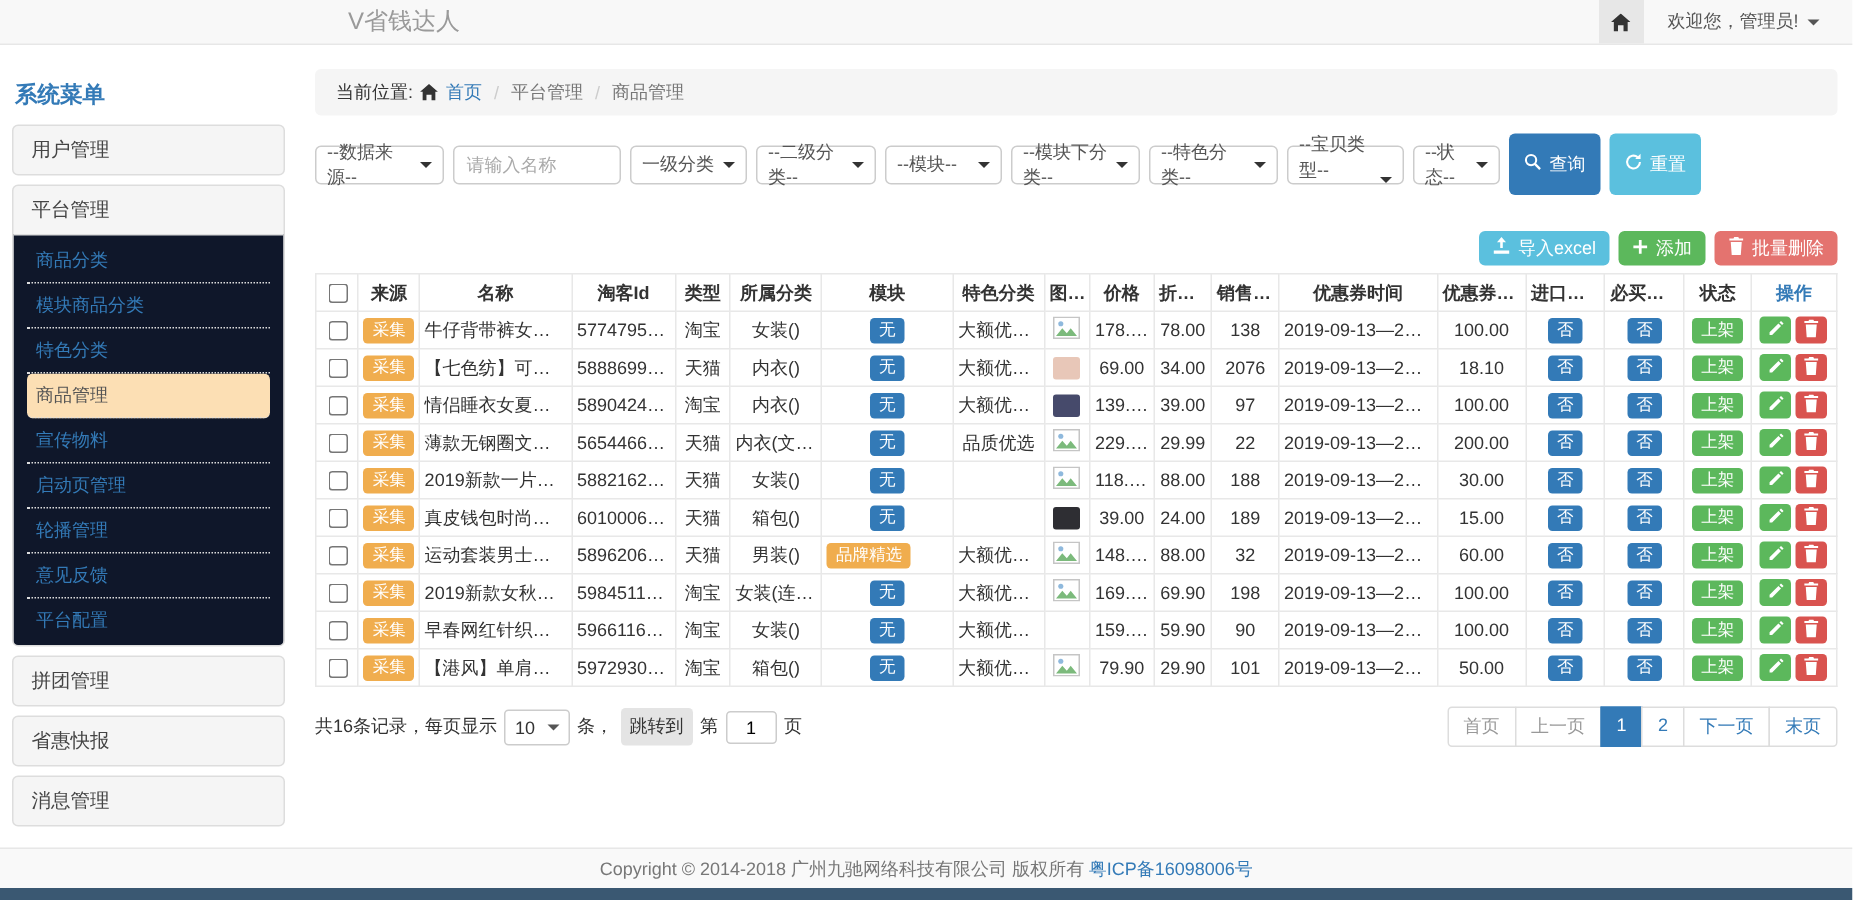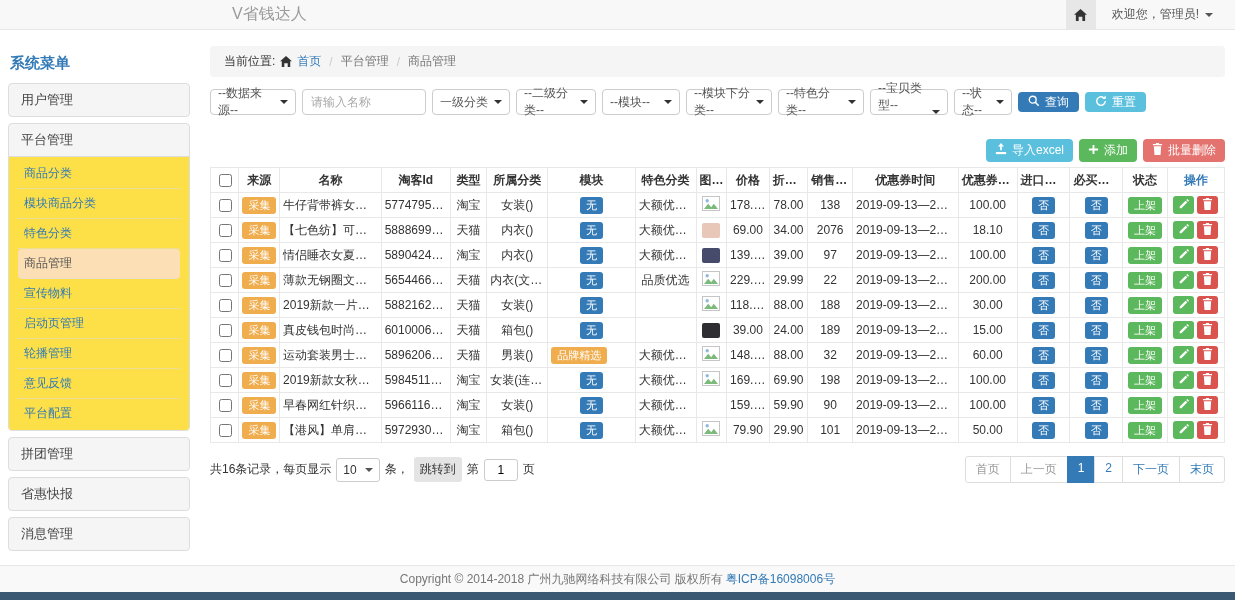--- a/index.html
+++ b/index.html
@@ -14,37 +14,37 @@
   .top-right { margin-left:auto; display:flex; align-items:center; height:100%; }
   .home-box { width:30px; height:100%; background:#e7e7e7; display:flex; align-items:center; justify-content:center; color:#555; cursor:pointer; }
   .welcome { display:flex; align-items:center; gap:6px; padding:0 22px 0 16px; color:#555; cursor:pointer; }
   .caret { width:0; height:0; border-left:4px solid transparent; border-right:4px solid transparent; border-top:4px solid #555; display:inline-block; }
   
   .layout { display:flex; height:535px; overflow:hidden; align-items:flex-start; }
   .sidebar { width:182px; margin:24px 0 0 8px; flex:none; }
   .side-title { color:#337ab7; font-size:15px; font-weight:bold; margin:0 0 10px 2px; }
   .panel { border:1px solid #ddd; border-radius:4px; margin-bottom:6px; overflow:hidden; background:#f5f5f5; }
   .panel-heading { padding:7px 12px; font-size:13px; color:#444; cursor:pointer; }
-  .panel-body { background:#fde047; border-top:1px solid #ddd; padding:2px 9px; }
+  .panel-body { background:#0f172a; border-top:1px solid #ddd; padding:2px 9px; }
   .sub-item { padding:6px 6px; border-bottom:1px dotted #ddd; color:#337ab7; font-size:12px; cursor:pointer; }
   .sub-item:last-child { border-bottom:none; }
   .sub-item.active { background:#fcdfb4; border-radius:4px; color:#555; }
   
   .main { flex:1; margin:16px 10px 0 20px; min-width:0; }
   .breadcrumb { background:#f5f5f5; border-radius:4px; padding:7px 14px; display:flex; align-items:center; gap:5px; margin-bottom:12px; color:#333; }
   .bc-sep { color:#ccc; margin:0 3px; }
   .bc-link { color:#337ab7; cursor:pointer; }
   .bc-muted { color:#777; }
   .bc-home { display:inline-flex; color:#333; }
   .filter-row { display:flex; gap:6px; margin-bottom:24px; align-items:center; }
   .sel { height:26px; border:1px solid #ccc; border-radius:4px; background:#fff; display:flex; align-items:center; justify-content:space-between; padding:0 7px; color:#555; cursor:pointer; flex:none; }
   .sel .caret { border-top-color:#333; margin-left:6px; }
-  .search-input { height:26px; width:124px; border:1px solid #ccc; border-radius:4px; padding:0 8px; font-size:12px; color:#555; outline:none; flex:none; }
+  .search-input { height:26px; width:112px; border:1px solid #ccc; border-radius:4px; padding:0 8px; font-size:12px; color:#555; outline:none; flex:none; }
   .search-input::placeholder { color:#aaa; }
-  .btn { height:20px; border:none; border-radius:4px; color:#fff; font-size:12px; padding:0 10px; display:inline-flex; align-items:center; gap:5px; cursor:pointer; flex:none; font-family:inherit; }
+  .btn { height:41px; border:none; border-radius:4px; color:#fff; font-size:12px; padding:0 10px; display:inline-flex; align-items:center; gap:5px; cursor:pointer; flex:none; font-family:inherit; }
   .btn-primary { background:#337ab7; }
   .btn-info { background:#5bc0de; }
   .btn-success { background:#5cb85c; }
   .btn-danger-soft { background:#e4736f; }
   .toolbar { display:flex; justify-content:flex-end; gap:6px; margin-bottom:5px; }
   .toolbar .btn { height:23px; padding:0 9px; }
   
   table.grid { width:100%; border-collapse:collapse; table-layout:fixed; }
   .grid th, .grid td { border:1px solid #e8e8e8; height:25px; text-align:center; padding:0 3px; overflow:hidden; white-space:nowrap; text-overflow:ellipsis; font-size:12px; }
   .grid th { font-weight:bold; color:#333; }

